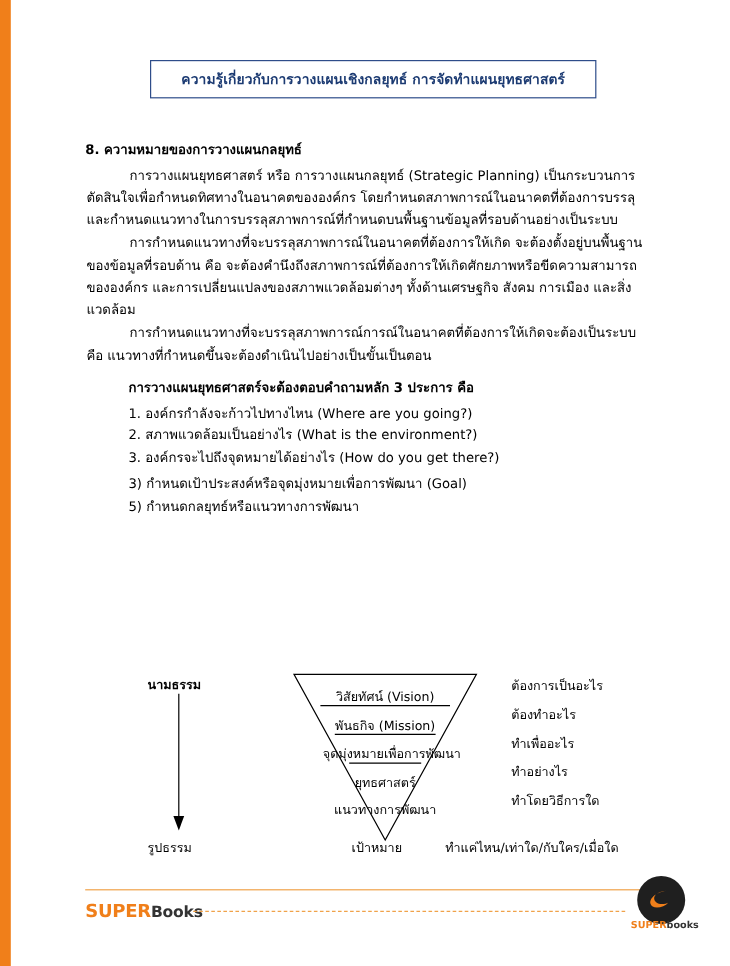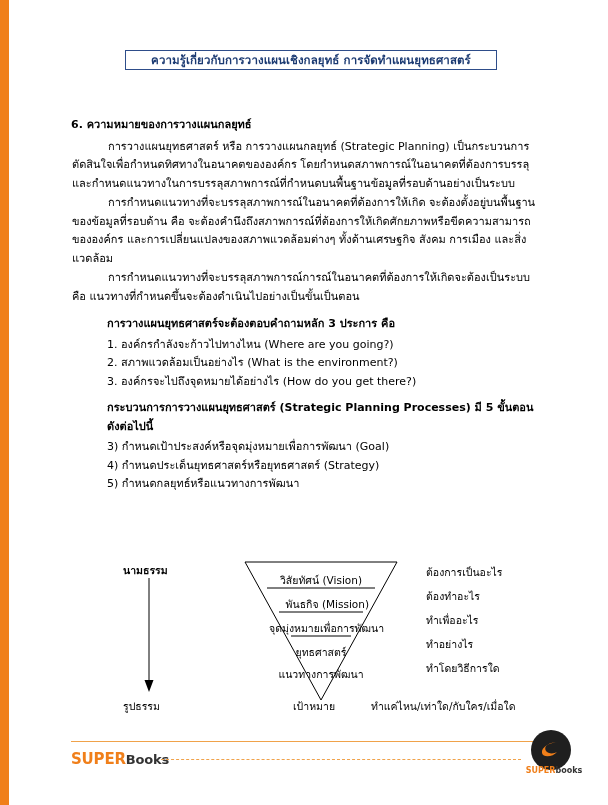--- a/index.html
+++ b/index.html
@@ -33,21 +33,21 @@
     width: 599px;
     height: 805px;
   }
 
   
   .title-box {
     position: absolute;
     left: 116px;
     top: 50px;
     width: 372px;
-    height: 20px;
+    height: 32px;
     border: 1px solid #2e4d8a;
     display: flex;
     align-items: center;
     justify-content: center;
     box-sizing: border-box;
   }
   .title-box .title-text {
     font-size: 11.5px;
     font-weight: bold;
     color: #1b3a72;
@@ -108,21 +108,21 @@
     top: 0;
   }
 
   .tri-label {
     position: absolute;
     text-align: center;
     font-size: 10.5px;
     white-space: nowrap;
   }
   .tl1 { left: 22px;  top: 14px;  width: 116px; }
-  .tl2 { left: 32px;  top: 38px;  width: 96px; text-align: right; }
+  .tl2 { left: 32px;  top: 38px;  width: 96px; }
   .tl3 { left: 28px;  top: 62px;  width: 104px; }
   .tl4 { left: 40px;  top: 86px;  width: 80px; }
   .tl5 { left: 28px;  top: 108px; width: 104px; }
 
   .right-col {
     position: absolute;
     left: 355px;
     top: 12px;
     width: 140px;
   }
@@ -243,33 +243,31 @@
 
 <div class="left-bar"></div>
 
 <div class="page">
 
   <div class="title-box">
     <div class="title-text">ความรู้เกี่ยวกับการวางแผนเชิงกลยุทธ์ การจัดทำแผนยุทธศาสตร์</div>
   </div>
 
   <div class="content">
-    <div class="h-section">6. ความหมายของการวางแผนกลยุทธ์</div>
+    <div class="h-section">8. ความหมายของการวางแผนกลยุทธ์</div>
     <p class="para">การวางแผนยุทธศาสตร์ หรือ การวางแผนกลยุทธ์ (Strategic Planning) เป็นกระบวนการตัดสินใจเพื่อกำหนดทิศทางในอนาคตขององค์กร โดยกำหนดสภาพการณ์ในอนาคตที่ต้องการบรรลุและกำหนดแนวทางในการบรรลุสภาพการณ์ที่กำหนดบนพื้นฐานข้อมูลที่รอบด้านอย่างเป็นระบบ</p>
     <p class="para">การกำหนดแนวทางที่จะบรรลุสภาพการณ์ในอนาคตที่ต้องการให้เกิด จะต้องตั้งอยู่บนพื้นฐานของข้อมูลที่รอบด้าน คือ จะต้องคำนึงถึงสภาพการณ์ที่ต้องการให้เกิดศักยภาพหรือขีดความสามารถขององค์กร และการเปลี่ยนแปลงของสภาพแวดล้อมต่างๆ ทั้งด้านเศรษฐกิจ สังคม การเมือง และสิ่งแวดล้อม</p>
     <p class="para">การกำหนดแนวทางที่จะบรรลุสภาพการณ์การณ์ในอนาคตที่ต้องการให้เกิดจะต้องเป็นระบบ คือ แนวทางที่กำหนดขึ้นจะต้องดำเนินไปอย่างเป็นขั้นเป็นตอน</p>
     <div class="gap-sm"></div>
     <div class="sub-head">การวางแผนยุทธศาสตร์จะต้องตอบคำถามหลัก 3 ประการ คือ</div>
     <div class="list-item">1. องค์กรกำลังจะก้าวไปทางไหน (Where are you going?)</div>
     <div class="list-item">2. สภาพแวดล้อมเป็นอย่างไร (What is the environment?)</div>
     <div class="list-item">3. องค์กรจะไปถึงจุดหมายได้อย่างไร (How do you get there?)</div>
     <div class="gap-sm"></div>
-    <div class="sub-head">กระบวนการการวางแผนยุทธศาสตร์ (Strategic Planning Processes) มี 5 ขั้นตอนดังต่อไปนี้</div>
     <div class="list-item">3) กำหนดเป้าประสงค์หรือจุดมุ่งหมายเพื่อการพัฒนา (Goal)</div>
-    <div class="list-item">4) กำหนดประเด็นยุทธศาสตร์หรือยุทธศาสตร์ (Strategy)</div>
     <div class="list-item">5) กำหนดกลยุทธ์หรือแนวทางการพัฒนา</div>
   </div>
 
   <div class="diagram">
 
     <div class="left-top-label">นามธรรม</div>
     <div class="left-bottom-label">รูปธรรม</div>
 
     <svg class="arrow-svg" width="20" height="118">
       <line x1="10" y1="0" x2="10" y2="104" stroke="#000" stroke-width="1"></line>

